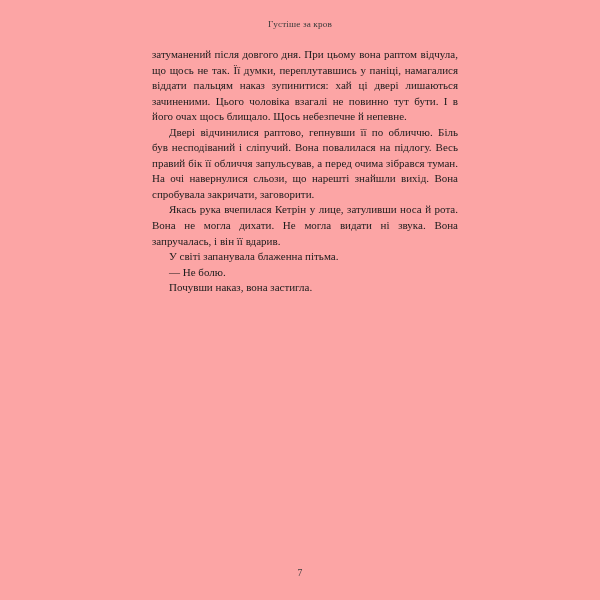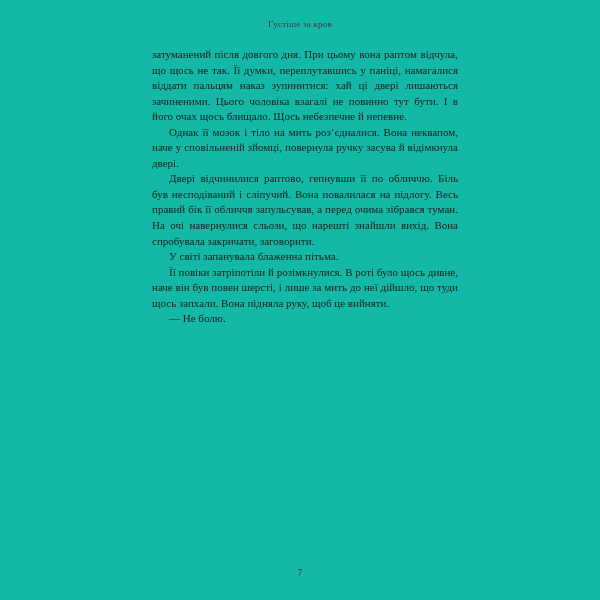--- a/index.html
+++ b/index.html
@@ -12,21 +12,21 @@
     background: #ffffff;
     font-family: "Liberation Serif", "DejaVu Serif", serif;
     color: #1a1a1a;
     overflow: hidden;
   }
 
   .page {
     position: relative;
     width: 600px;
     height: 600px;
-    background: #14b8a6;
+    background: #fca5a5;
     box-sizing: border-box;
     padding-left: 23px;
   }
 
   
   .running-head {
     position: absolute;
     top: 19px;
     left: 0;
     width: 600px;
@@ -77,22 +77,22 @@
 </style>
 </head>
 <body>
 
 <div class="page">
 
   <div class="running-head">Густіше за кров</div>
 
   <div class="text-block">
     <p class="no-indent">затуманений після довгого дня. При цьому вона раптом відчула, що щось не так. Її думки, переплутавшись у паніці, намагалися віддати пальцям наказ зупинитися: хай ці двері лишаються зачиненими. Цього чоловіка взагалі не повинно тут бути. І в його очах щось блищало. Щось небезпечне й непевне.</p>
-    <p>Однак її мозок і тіло на мить роз’єдналися. Вона неквапом, наче у сповільненій зйомці, повернула ручку засува й відімкнула двері.</p>
     <p>Двері відчинилися раптово, гепнувши її по обличчю. Біль був несподіваний і сліпучий. Вона повалилася на підлогу. Весь правий бік її обличчя запульсував, а перед очима зібрався туман. На очі навернулися сльози, що нарешті знайшли вихід. Вона спробувала закричати, заговорити.</p>
+    <p>Якась рука вчепилася Кетрін у лице, затуливши носа й рота. Вона не могла дихати. Не могла видати ні звука. Вона запручалась, і він її вдарив.</p>
     <p>У світі запанувала блаженна пітьма.</p>
-    <p>Її повіки затріпотіли й розімкнулися. В роті було щось дивне, наче він був повен шерсті, і лише за мить до неї дійшло, що туди щось запхали. Вона підняла руку, щоб це вийняти.</p>
     <p>— Не болю.</p>
+    <p>Почувши наказ, вона застигла.</p>
   </div>
 
   <div class="folio">7</div>
 
 </div>
 
 </body></html>

